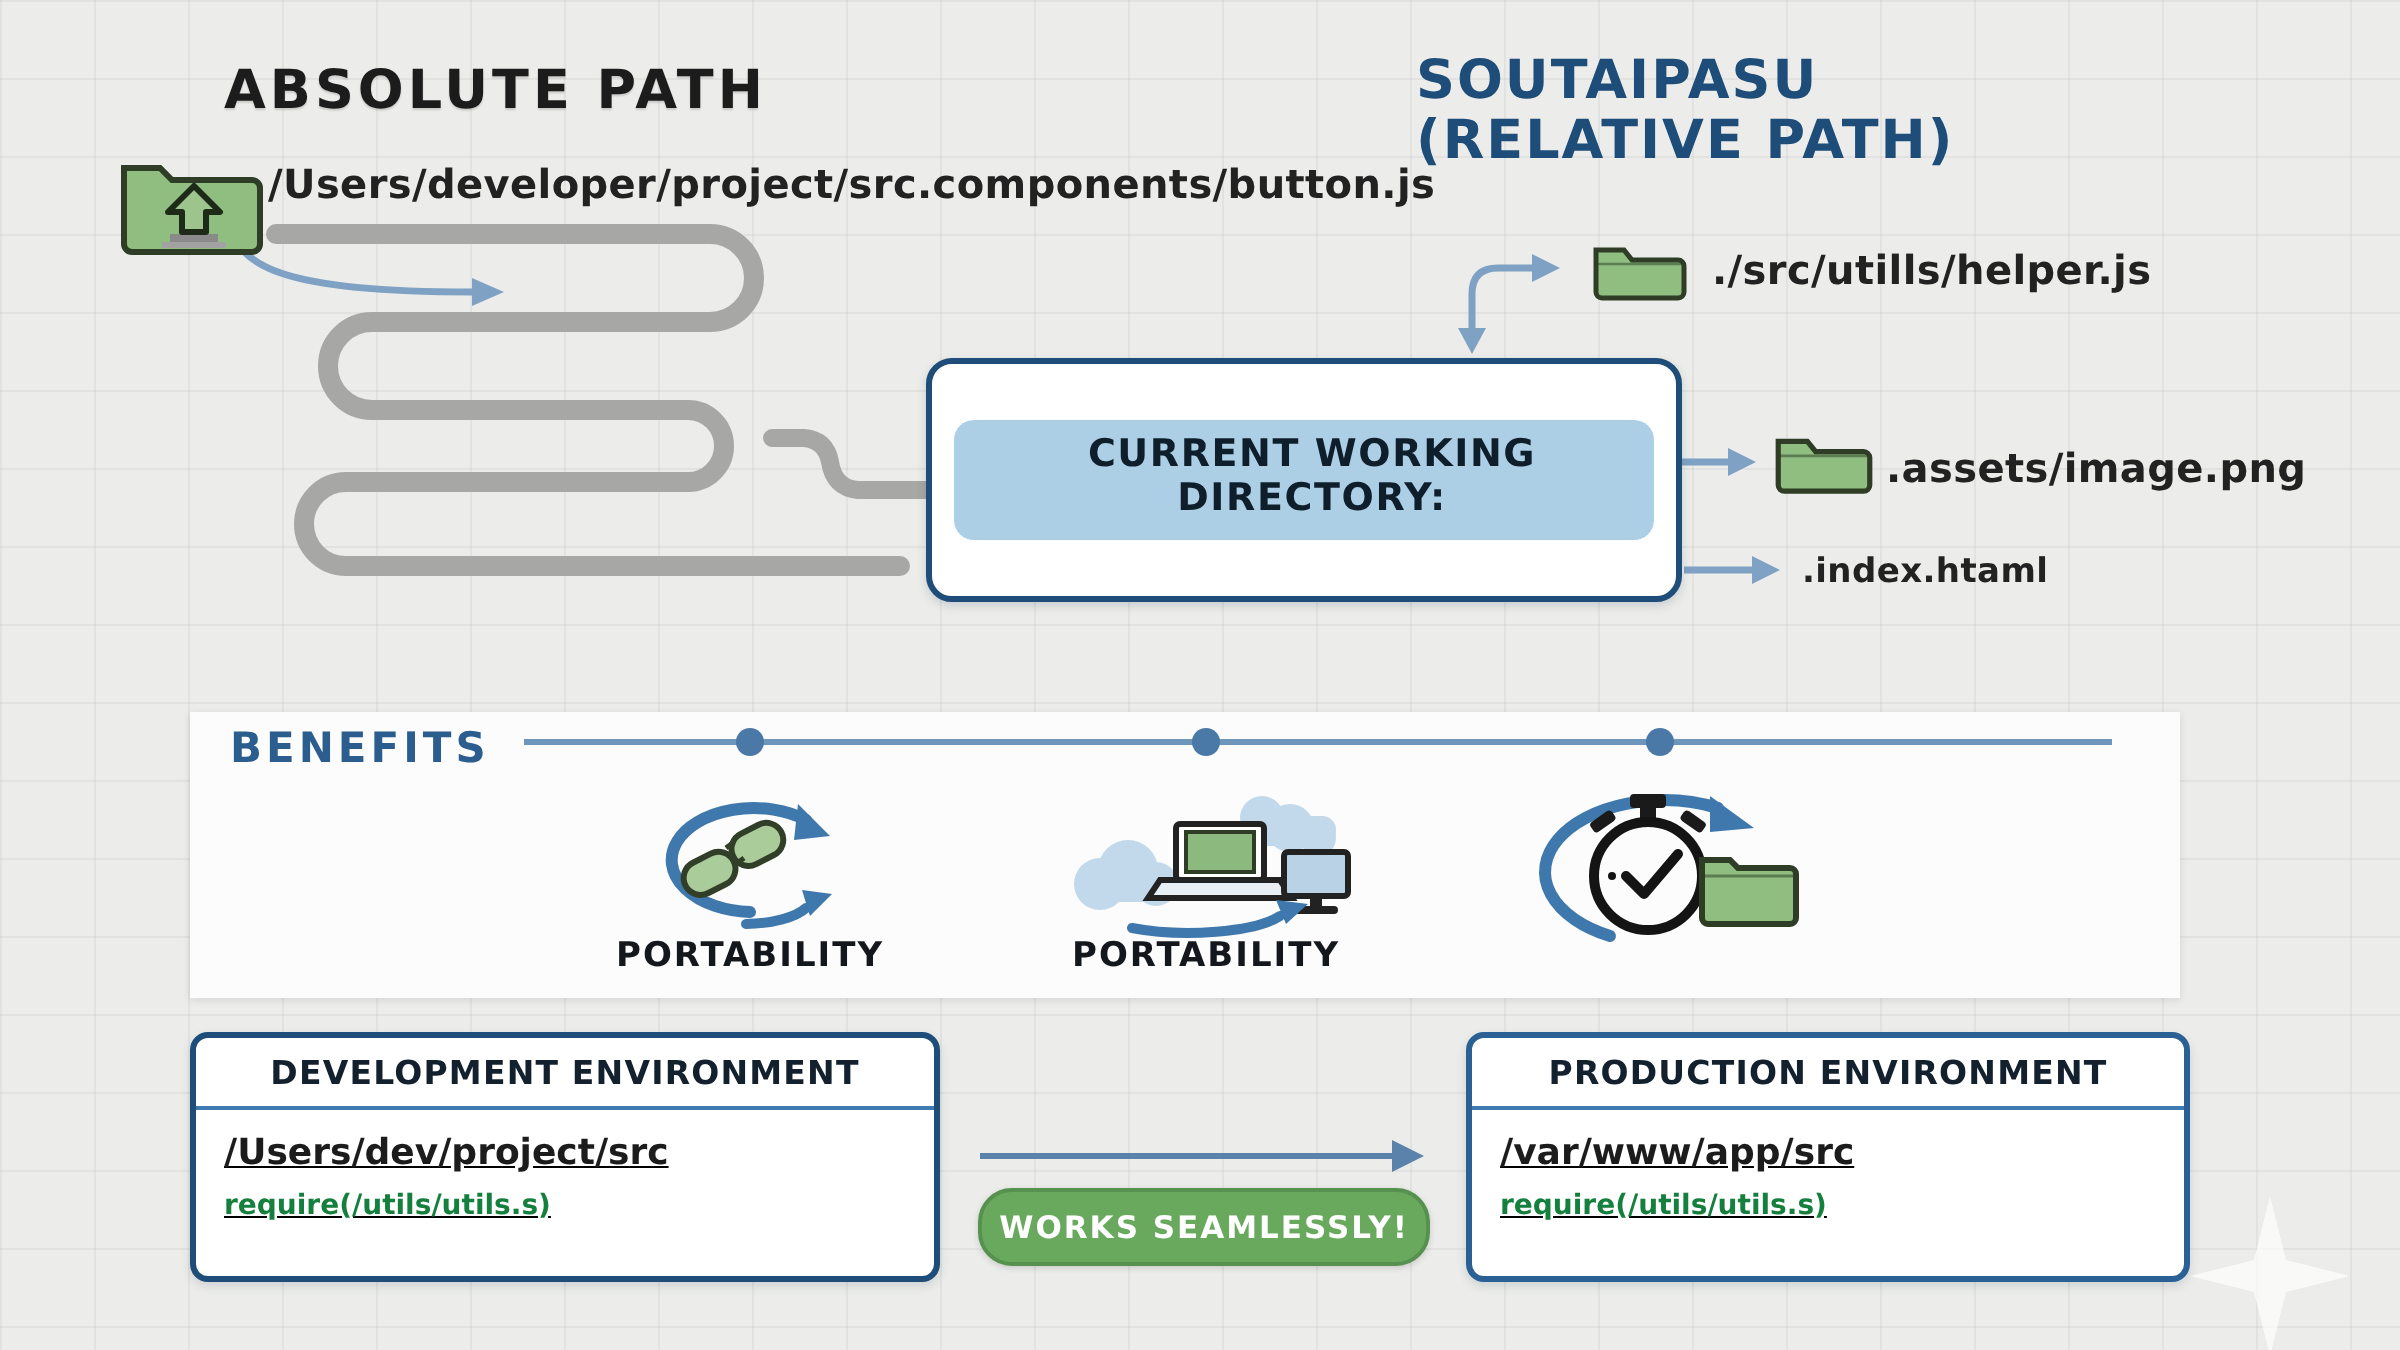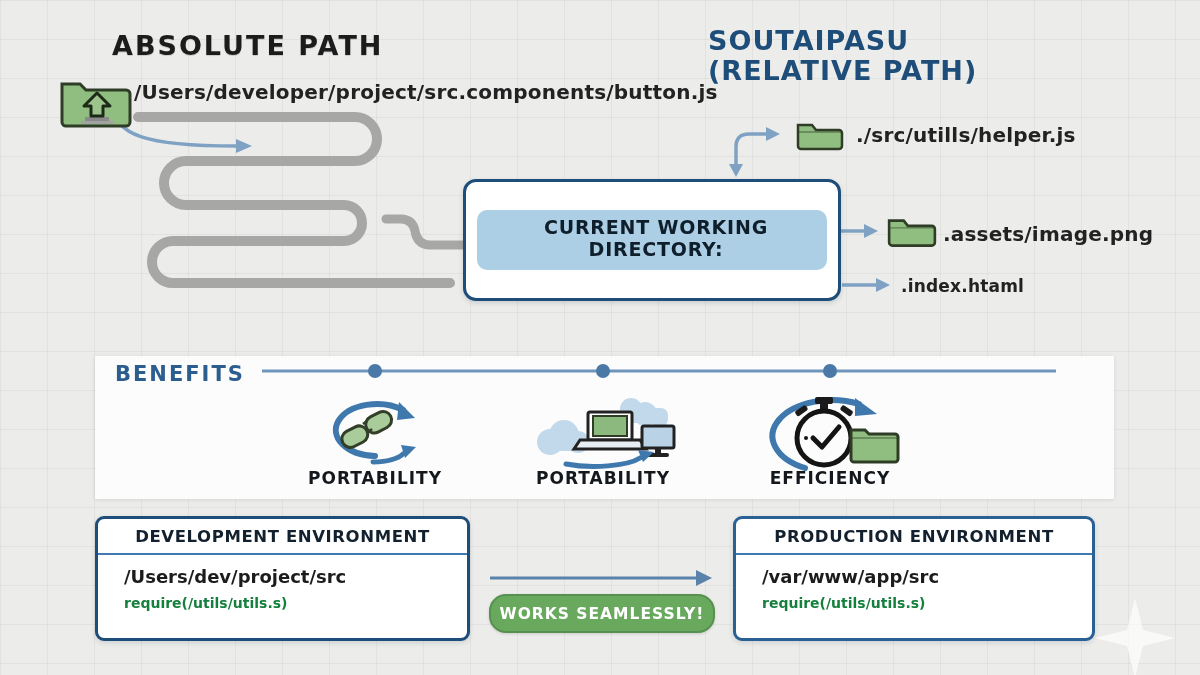--- a/index.html
+++ b/index.html
@@ -33,42 +33,41 @@
     width:330px;background:#accfe5;border-radius:10px;padding:7px 6px 9px 14px;text-align:center;
   }
   .cwd-title{
     font-size:19px;font-weight:bold;color:#0f1e2b;letter-spacing:0.8px;line-height:1.15;
     max-width:250px;margin:0 auto;
   }
   .cwd-path{font-size:16px;font-weight:bold;color:#1d3a55;margin-top:2px;}
   .benefits-band{
     left:95px;top:356px;width:995px;height:143px;background:#fcfcfc;z-index:2;
     box-shadow:0 1px 4px rgba(0,0,0,0.10);
-    padding-left:24px;
   }
   .benefits-heading{
     position:absolute;left:20px;top:6px;font-size:21px;font-weight:bold;
     color:#2b5d8e;letter-spacing:2px;
   }
   .benefit-label{
     position:absolute;top:112px;width:200px;text-align:center;
     font-size:17px;font-weight:bold;color:#14181c;letter-spacing:1px;
   }
   .env-box{
     width:369px;height:119px;background:#ffffff;border-radius:9px;z-index:2;
     box-shadow:0 2px 5px rgba(40,60,90,0.15);
   }
   .env-box.dev{left:95px;top:516px;border:3px solid #1d4d78;}
   .env-box.prod{left:733px;top:516px;width:356px;border:3px solid #2a6094;}
   .env-header{
     height:34px;display:flex;align-items:center;justify-content:center;
     border-bottom:2px solid #3f7ab0;
     font-size:16.5px;font-weight:bold;color:#13202e;letter-spacing:0.6px;
   }
-  .env-body{padding:9px 26px 0 26px;}
+  .env-body{padding:9px 26px 0 14px;text-decoration:underline;}
   .env-path{font-size:18px;font-weight:bold;color:#1c1c1c;margin-top:2px;}
   .env-code{font-size:14px;font-weight:bold;color:#15803d;margin-top:8px;}
   .badge{
     left:489px;top:594px;width:222px;height:35px;background:#69a95e;
     border:2px solid #579150;border-radius:17px;z-index:2;
     display:flex;align-items:center;justify-content:center;
     font-size:15.5px;font-weight:bold;color:#ffffff;letter-spacing:1px;
     box-shadow:0 1px 3px rgba(0,0,0,0.15);
   }
   .sparkle{
@@ -193,21 +192,20 @@
       <rect x="60" y="5" width="18" height="7" rx="2" fill="#1a1a1a"></rect>
       <rect x="65" y="11" width="8" height="7" fill="#1a1a1a"></rect>
       <rect x="40" y="16" width="13" height="6" rx="2" transform="rotate(-35 46 19)" fill="#1a1a1a"></rect>
       <rect x="85" y="16" width="13" height="6" rx="2" transform="rotate(35 92 19)" fill="#1a1a1a"></rect>
       <circle cx="69" cy="46" r="27" fill="#fcfcfc" stroke="#141414" stroke-width="5"></circle>
       <path d="M 58 46 L 67 55 L 84 35" fill="none" stroke="#141414" stroke-width="5" stroke-linecap="round" stroke-linejoin="round"></path>
       <circle cx="51" cy="46" r="2" fill="#141414"></circle>
       <path d="M 96 38 h 14 l 4 4 h 26 a3 3 0 0 1 3 3 v 22 a3 3 0 0 1 -3 3 H 99 a3 3 0 0 1 -3 -3 z" fill="#8fbe80" stroke="#2f3d26" stroke-width="3"></path>
       <path d="M 96 46 H 143" stroke="#2f3d26" stroke-width="1.5" opacity="0.5"></path>
     </svg>
-    <div class="benefit-label" style="left:635px;">EFFICIENCY</div>
   </div>
 
   <div class="abs-el env-box dev">
     <div class="env-header">DEVELOPMENT ENVIRONMENT</div>
     <div class="env-body">
       <div class="env-path">/Users/dev/project/src</div>
       <div class="env-code">require(/utils/utils.s)</div>
     </div>
   </div>
 

